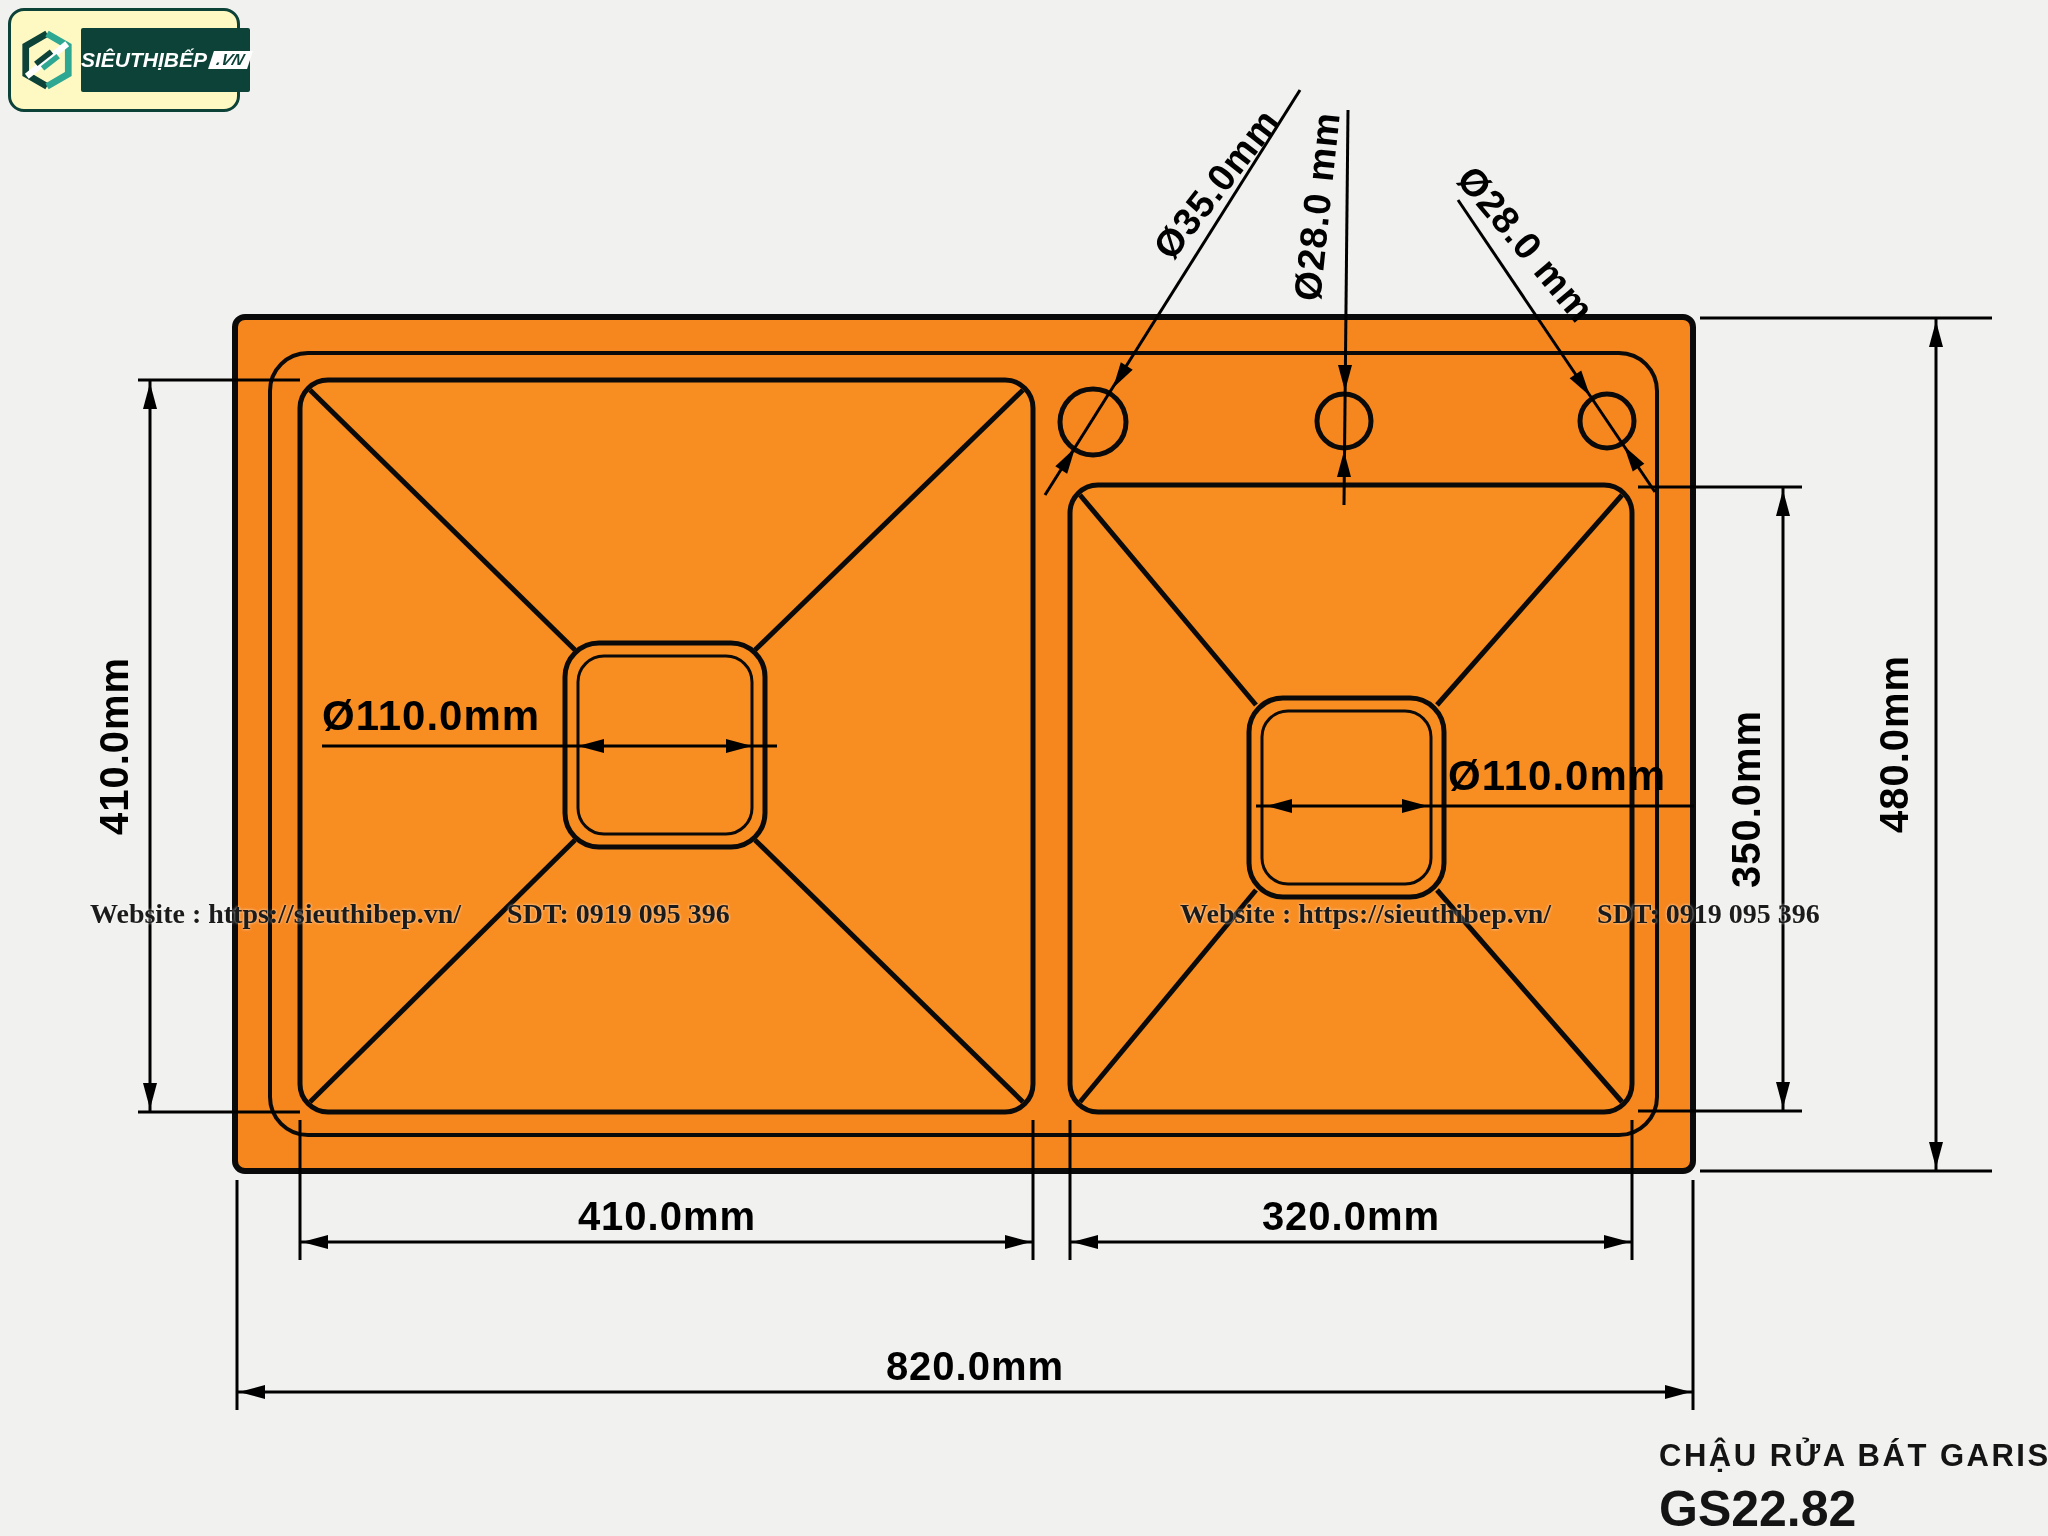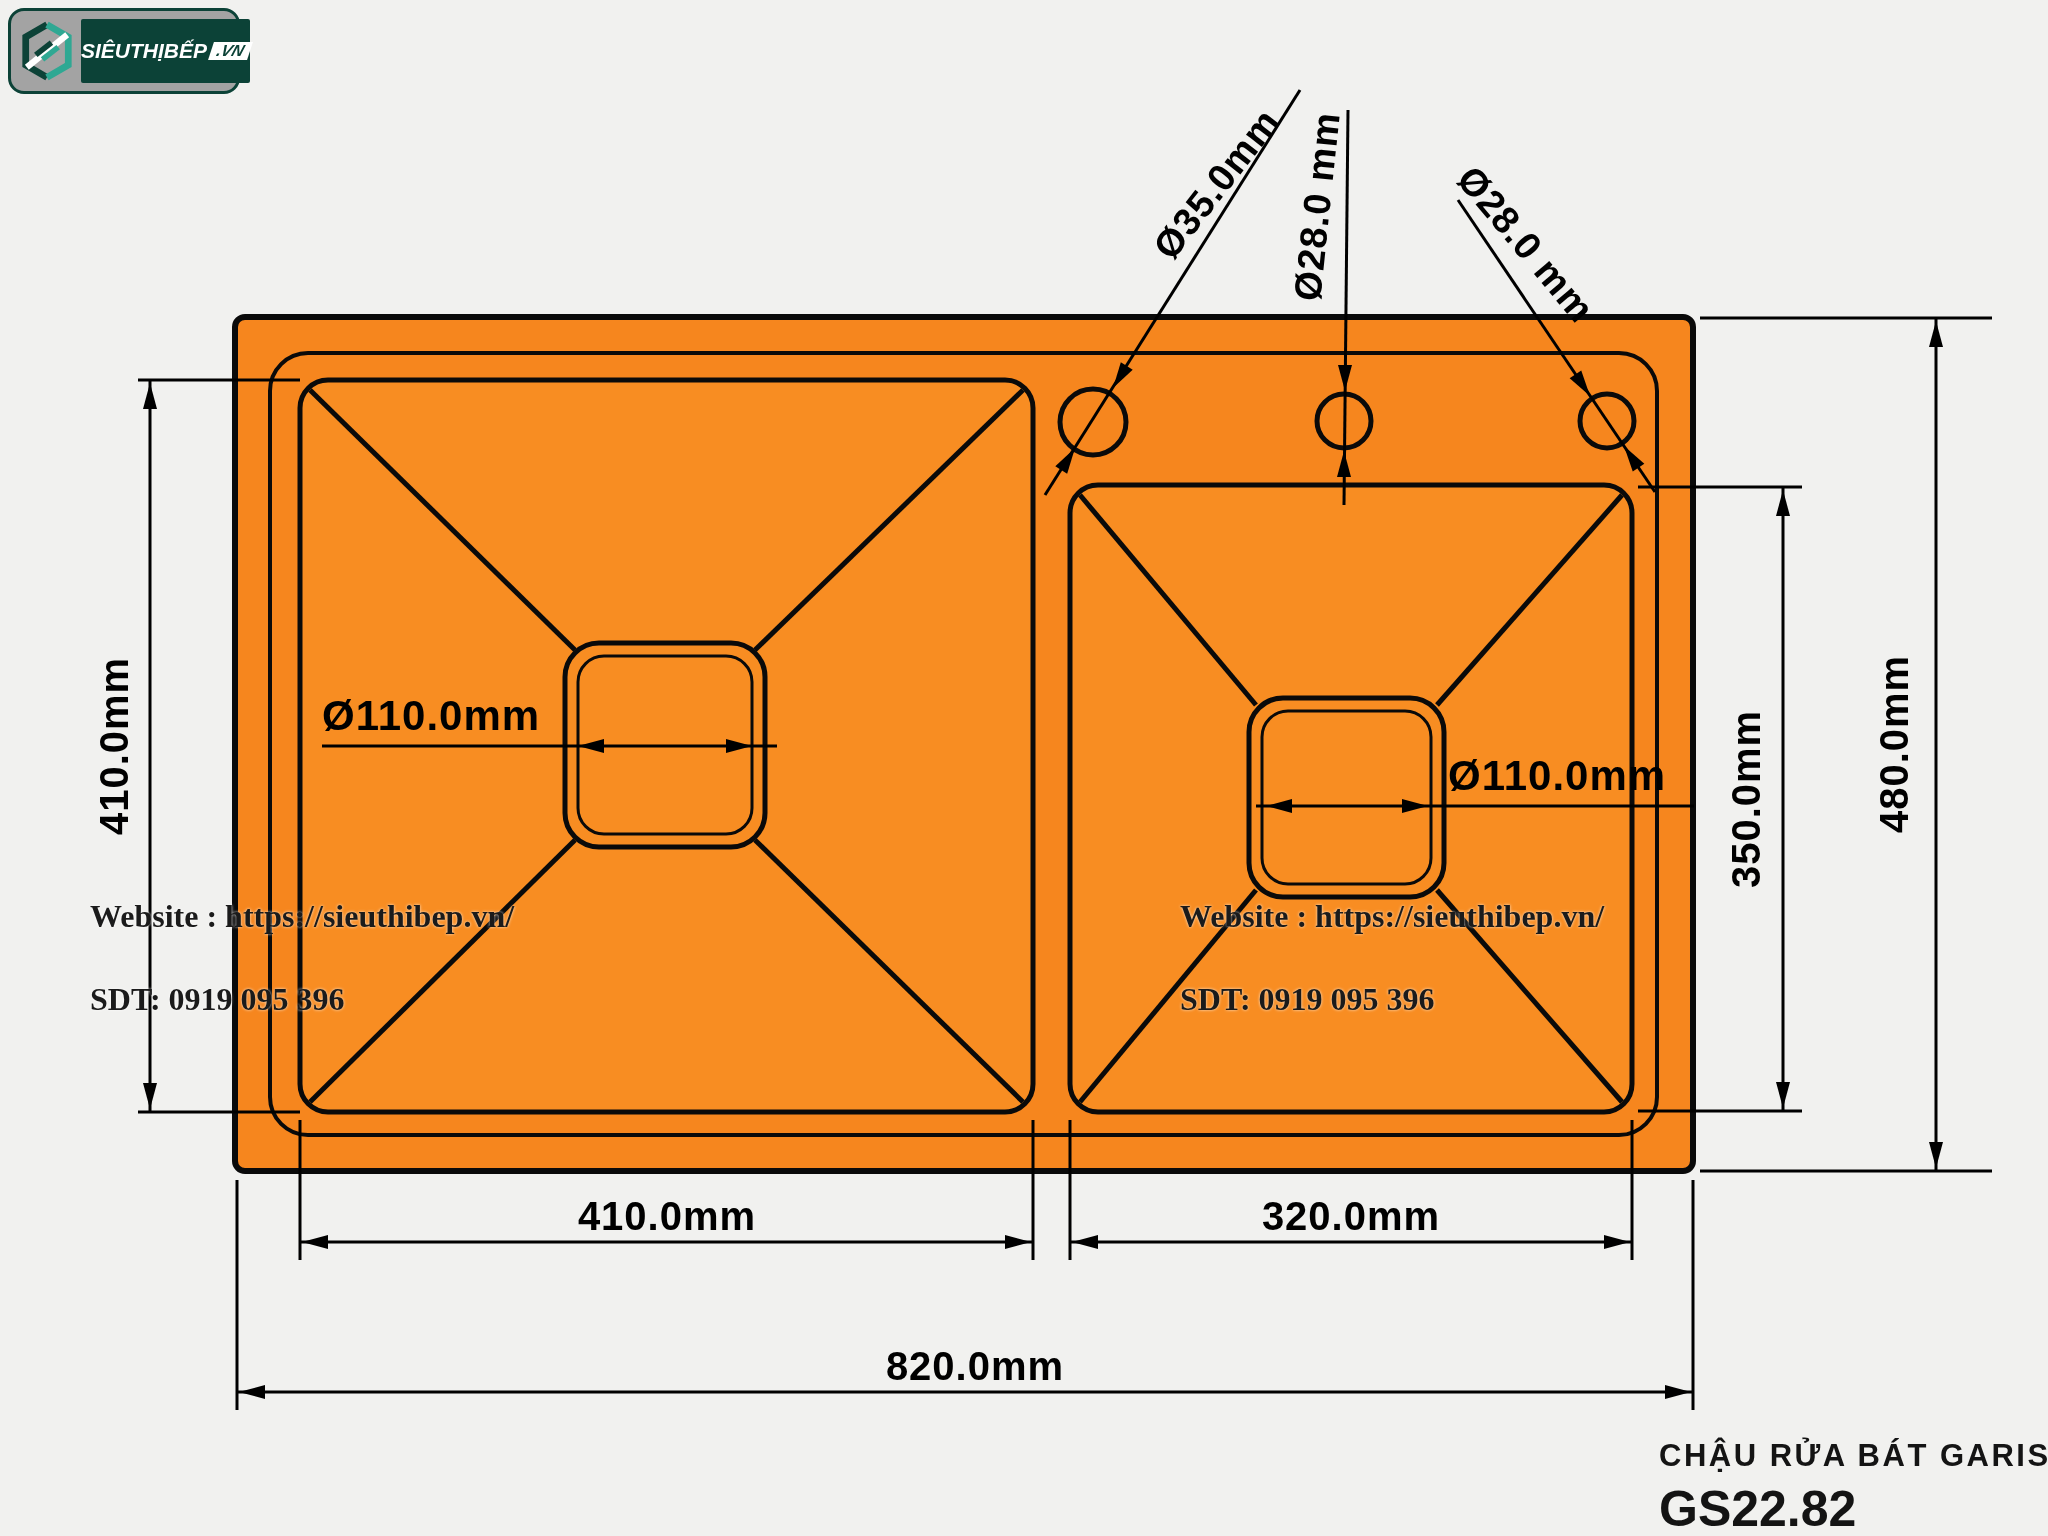--- a/index.html
+++ b/index.html
@@ -21,35 +21,35 @@
 
   
   text{fill:#000;font-family:"Liberation Sans",sans-serif;font-weight:bold;}
   .dimtext{font-size:40px;letter-spacing:1px;}
   .draintext{font-size:42px;letter-spacing:1px;}
   .holetext{font-size:38px;letter-spacing:1px;}
 
   
   .watermark{
     position:absolute;display:flex;gap:46px;white-space:nowrap;
-    font-family:"Liberation Serif",serif;font-weight:bold;font-size:32px;
-    color:var(--ink,#1b1b1b);text-shadow:0 0 3px rgba(255,255,255,.85);flex-direction:column;
+    font-family:"Liberation Serif",serif;font-weight:bold;font-size:28px;
+    color:var(--ink,#1b1b1b);text-shadow:0 0 3px rgba(255,255,255,.85);
   }
   .wm-left{left:90px;top:898px;}
   .wm-right{left:1180px;top:898px;}
 
   
   .title-block{position:absolute;left:1659px;top:1438px;color:#141414;}
   .title-line{font-size:31px;font-weight:bold;letter-spacing:2.5px;white-space:nowrap;}
   .model-line{font-size:50px;font-weight:bold;margin-top:6px;white-space:nowrap;}
 
   
   .logo{
-    position:absolute;left:8px;top:8px;width:232px;height:86px;box-sizing:border-box;
-    border:3px solid var(--brand-green,#0c4237);border-radius:16px;background:#a3a3a3;
+    position:absolute;left:8px;top:8px;width:232px;height:104px;box-sizing:border-box;
+    border:3px solid var(--brand-green,#0c4237);border-radius:16px;background:#fef9c3;
     display:flex;align-items:center;padding:4px 6px 4px 8px;
   }
   .logo-hex{flex:0 0 auto;}
   .logo-panel{
     flex:1 1 auto;height:64px;margin-left:6px;background:var(--brand-green,#0c4237);
     display:flex;align-items:center;justify-content:center;border-radius:2px;
   }
   .brand-text{
     color:#fff;font-style:italic;font-weight:bold;font-size:21px;letter-spacing:0;
     white-space:nowrap;

